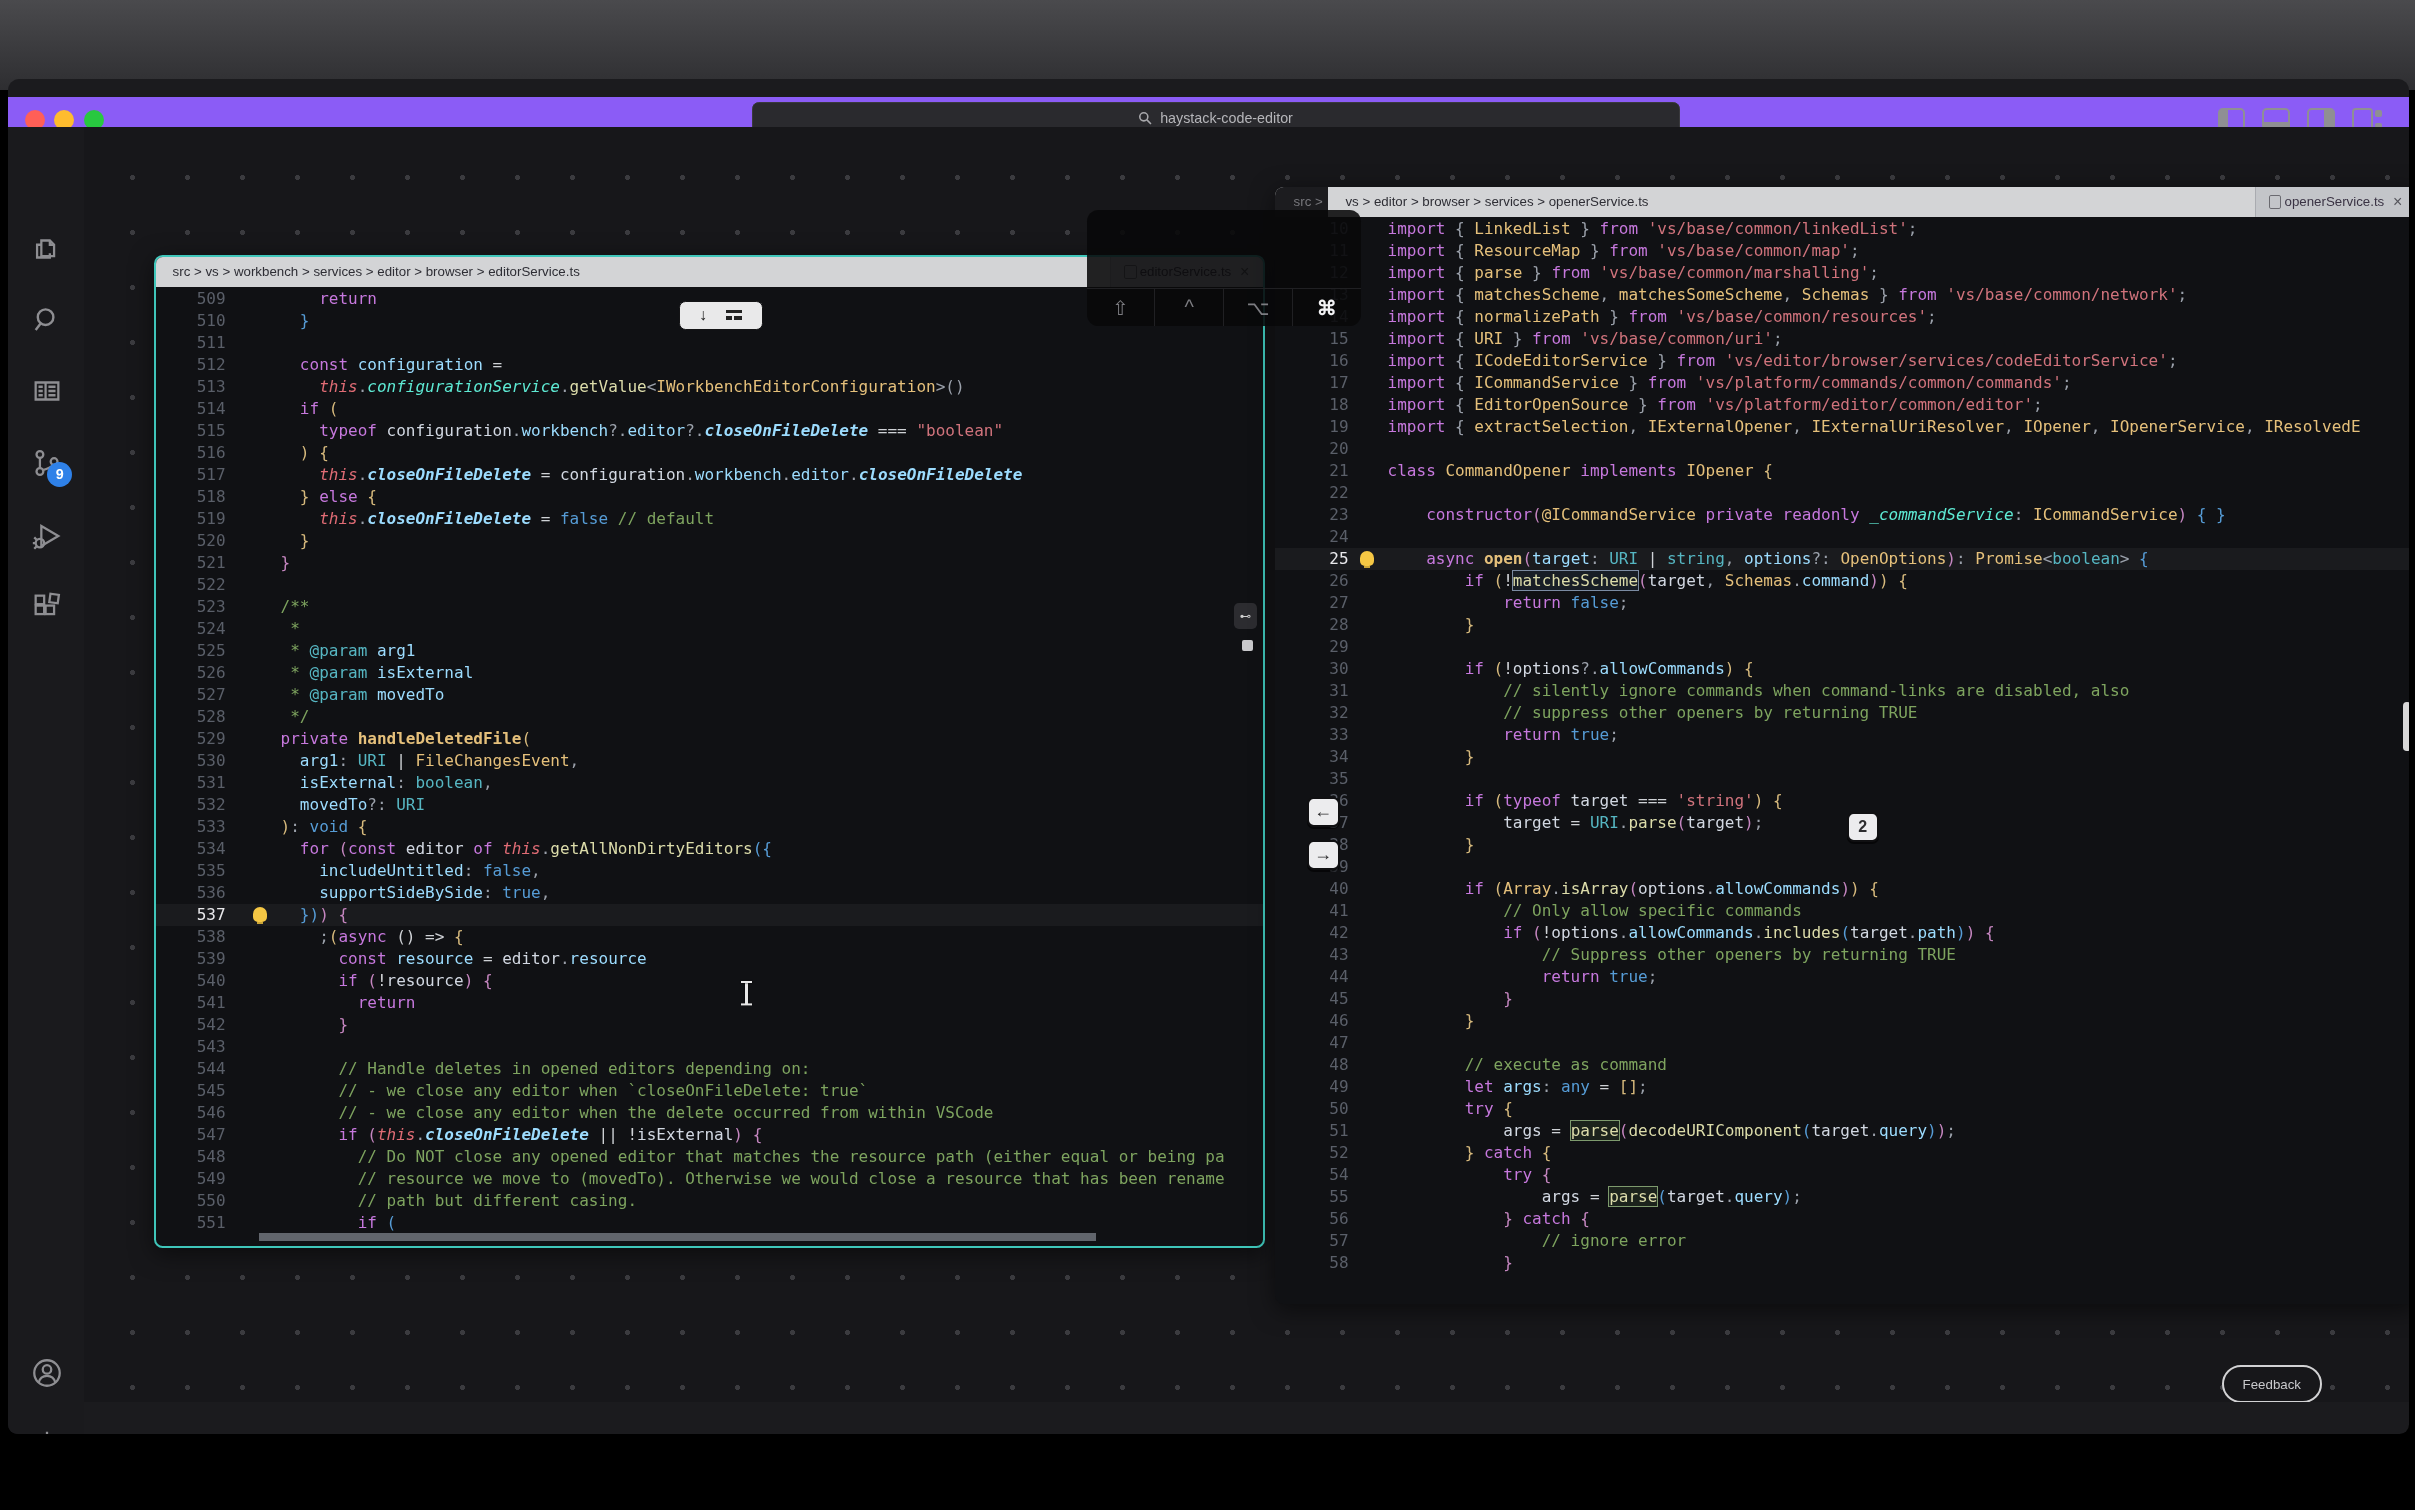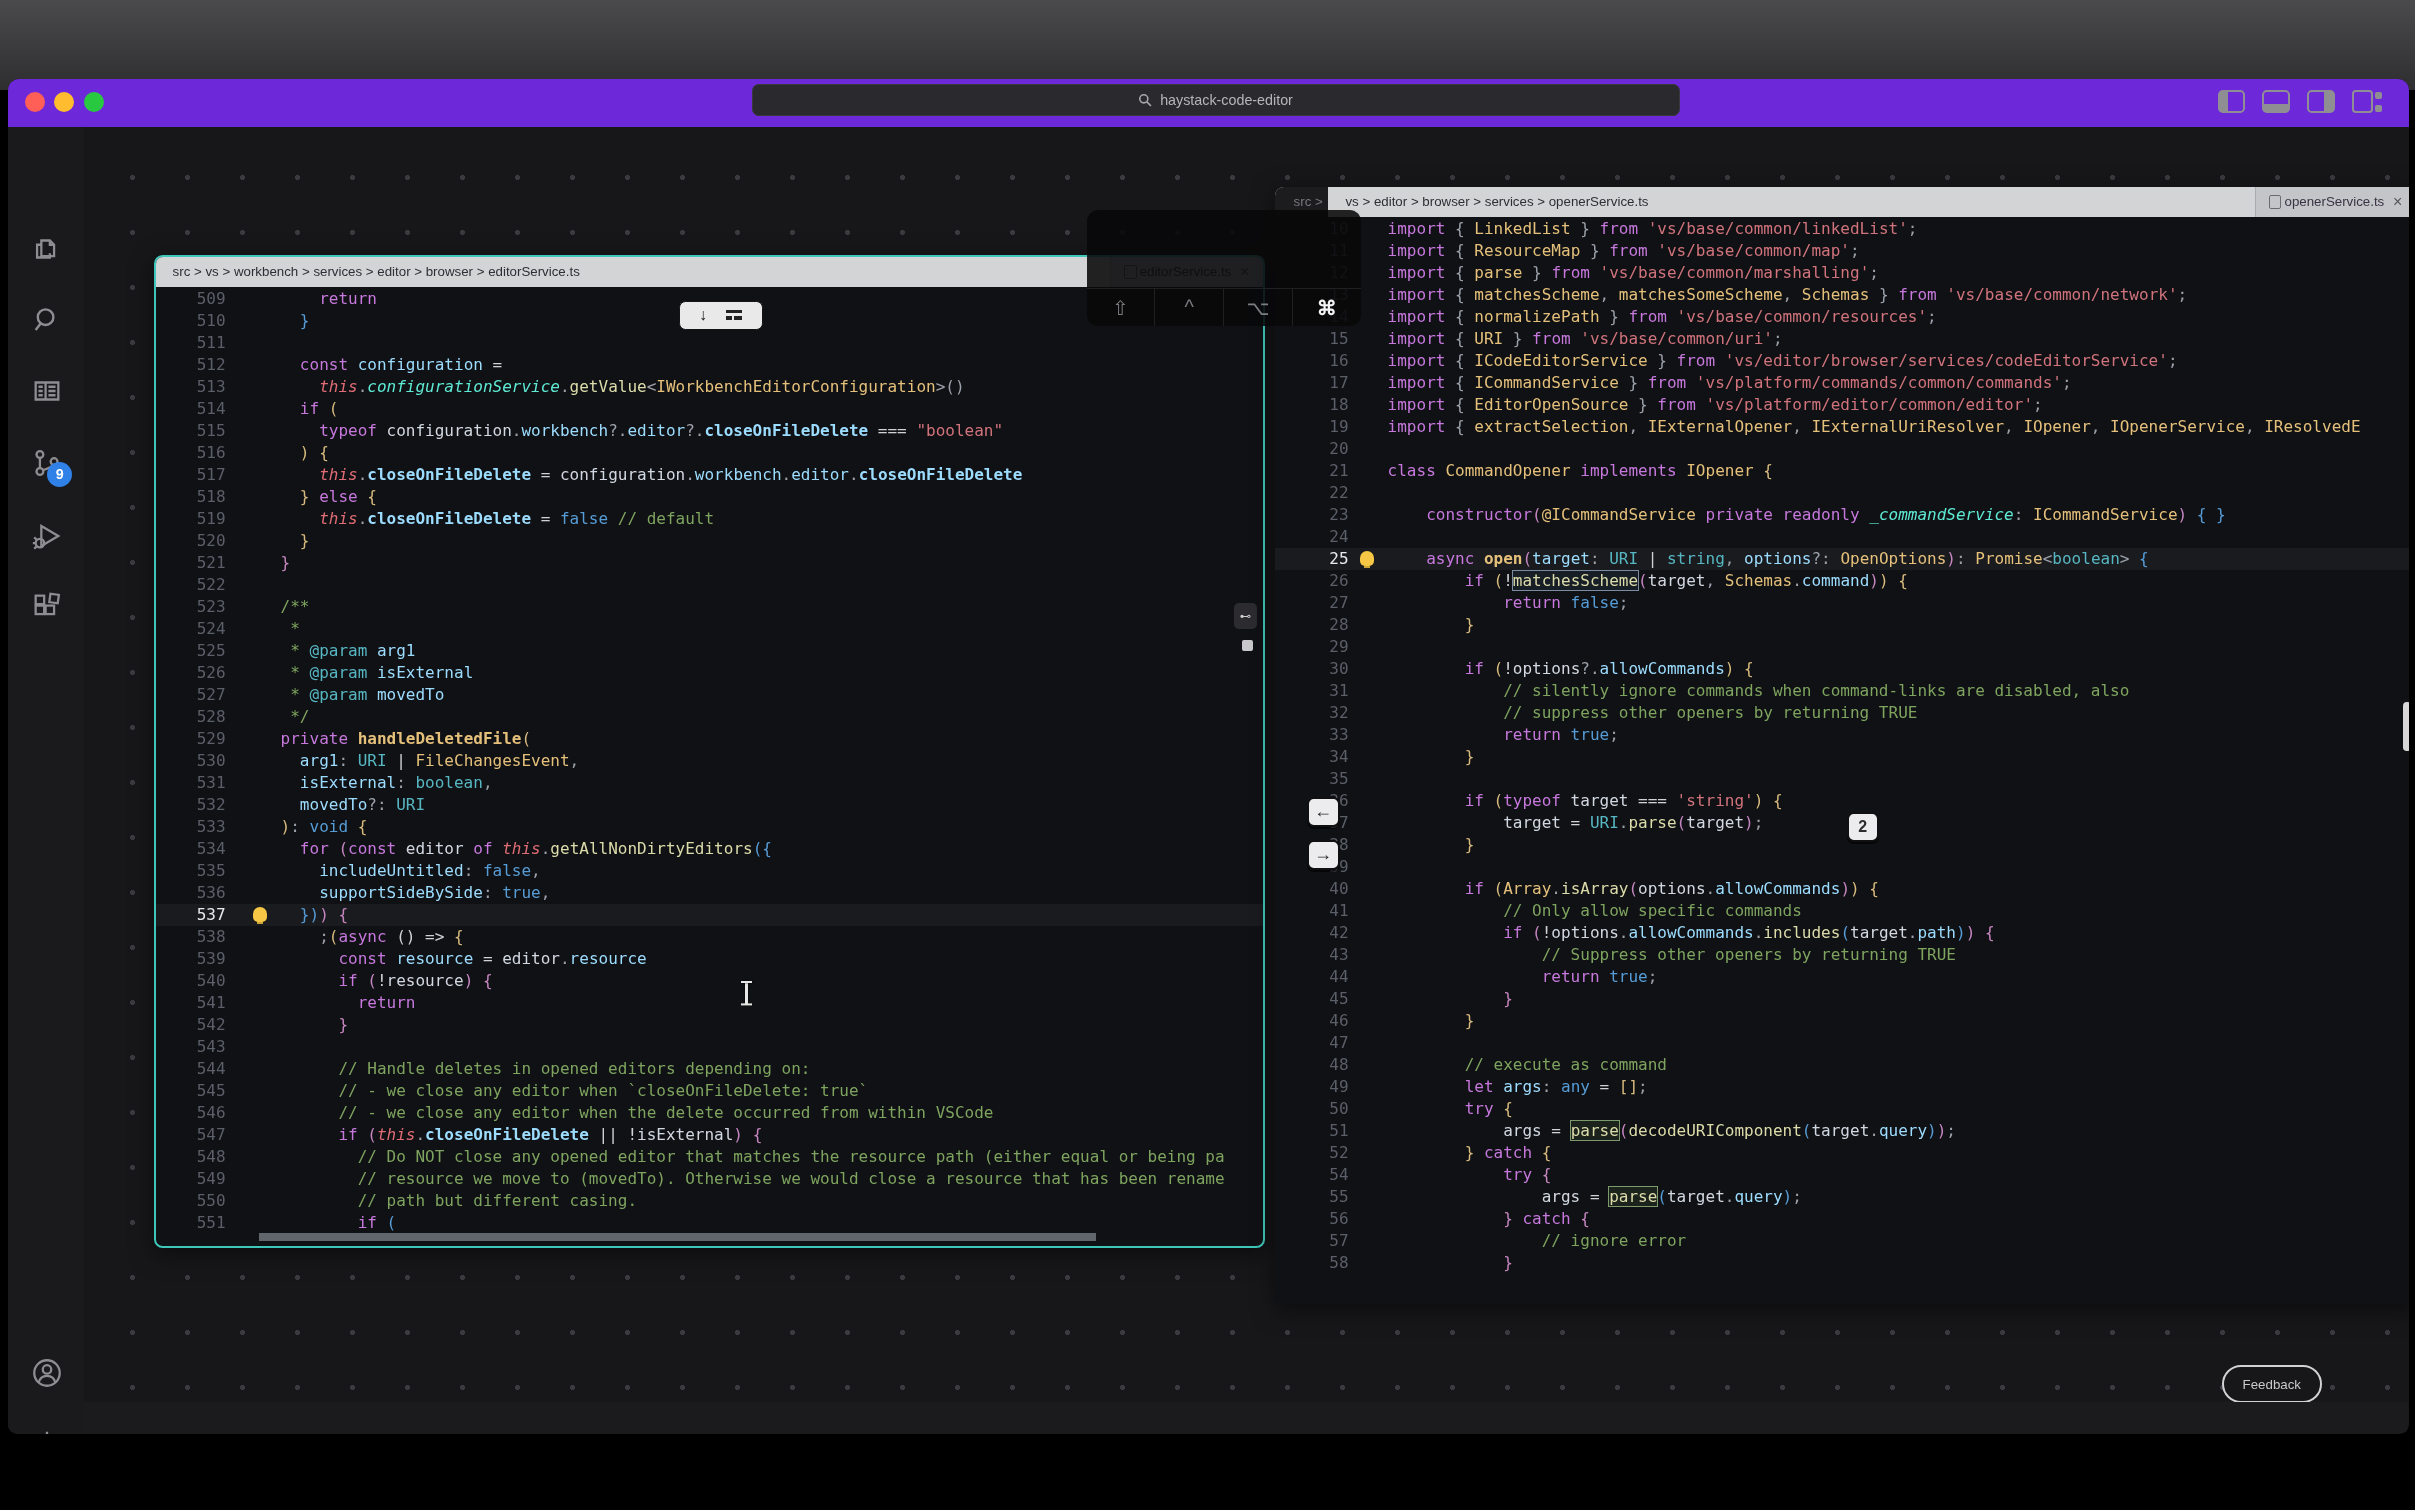--- a/index.html
+++ b/index.html
@@ -9,21 +9,21 @@
 
   
   .desktop { position:absolute; left:0; top:0; width:2416px; height:90px;
              background:linear-gradient(#4a4a4d,#2e2e31); }
 
   
   .window { position:absolute; left:7.6px; top:79px; width:2401px; height:1355px;
             background:#1b1b1e; border-radius:11.4px 11.4px 9.5px 9.5px; overflow:hidden; }
 
   
-  .titlebar { position:absolute; left:0; top:0; width:100%; height:48px; background:#6d28d9; }
+  .titlebar { position:absolute; left:0; top:18px; width:100%; height:48px; background:#8b5cf6; }
   .lights { position:absolute; left:17px; top:13.3px; display:flex; gap:9.5px; }
   .light { width:20px; height:20px; border-radius:50%; }
   .search-pill { position:absolute; left:744px; top:4.8px; width:928px; height:32px;
                  background:#2a2a2e; border:1px solid #39393d; border-radius:6.7px;
                  display:flex; align-items:center; justify-content:center; gap:7.6px;
                  color:#b6b6ba; font-size:14.3px; }
   .layout-icons { position:absolute; right:27px; top:11.4px; display:flex; gap:17px; }
   .lyt { width:27.6px; height:23px; border:2.4px solid #8f8f93; border-radius:4.8px; position:relative; }
   .lyt-fill { position:absolute; background:#8f8f93; }
   .lyt4 { border:none; width:30px; }
@@ -71,21 +71,21 @@
   .pane-right .ln { width:74px; } .pane-right .bulbcol { width:39px; }
   .cl.cur .ln, .cl.hasbulb .ln { color:#e9e9ec; }
   .bulbcol { flex:none; position:relative; }
   .bulb { position:absolute; right:13.3px; top:2.9px; width:14.3px; height:14.3px; background:#f5c744;
           border-radius:50% 50% 35% 35%; }
   .bulb::after { content:""; position:absolute; left:3.8px; bottom:-2.9px; width:6.7px; height:2.9px; background:#caa437; }
   .ct { flex:1; color:#c9ced6; overflow:hidden; }
 
   .kw{color:#c678dd;} .kwb{color:#569cd6;} .type{color:#56b6c2;} .cls{color:#e5c07b;}
   .fn{color:#dcdcaa;} .fnb{color:#e5c07b;font-weight:bold;}
-  .prop{color:#9cdcfe;} .propb{color:#9cdcfe;font-weight:bold;} .propi{color:#5eead4;font-style:italic;}
+  .prop{color:#9cdcfe;} .propb{color:#9cdcfe;font-weight:bold;font-style:italic;} .propi{color:#5eead4;font-style:italic;}
   .var{color:#d2d8e2;} .this{color:#e06c75;font-style:italic;}
   .str{color:#d0737c;} .com{color:#7ea45f;} .comk{color:#56b6c2;} .comv{color:#9cdcfe;}
   .op{color:#cfd2d6;} .pun{color:#9ba1ab;} .bool{color:#569cd6;}
   .br1{color:#d7ba7d;} .br2{color:#c586c0;} .br3{color:#569cd6;}
   .boxed{color:#dcdcaa; outline:1.4px solid #7d9a6d; background:rgba(96,128,72,.16);}
   .boxed2{color:#dcdcaa; outline:1.4px solid #7b8ba2; background:rgba(80,110,150,.14);}
 
   .hscroll { position:absolute; left:103px; bottom:4.8px; width:837px; height:8.6px; background:#70747b; opacity:.85; }
   .vthumb { position:absolute; right:4.8px; top:515px; width:7.6px; height:49px; background:#d8d8d8; border-radius:3.8px; }
 

